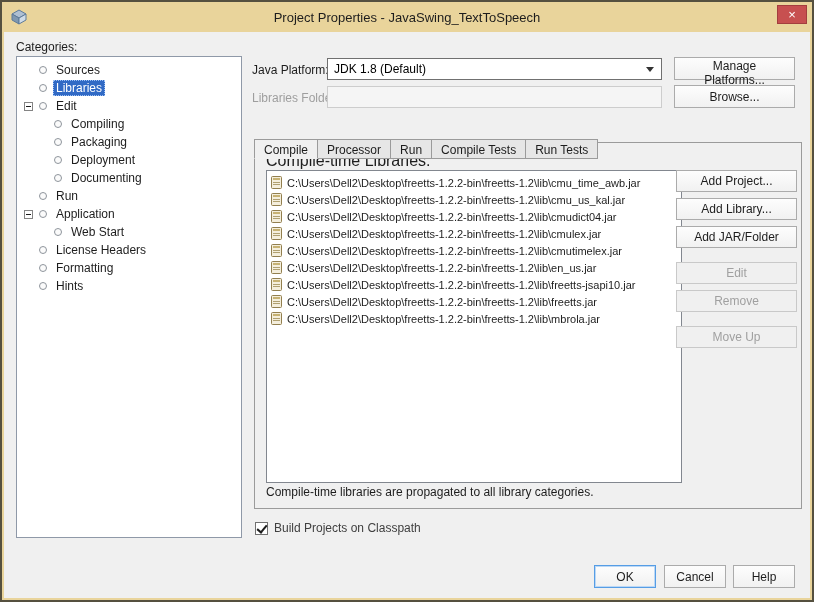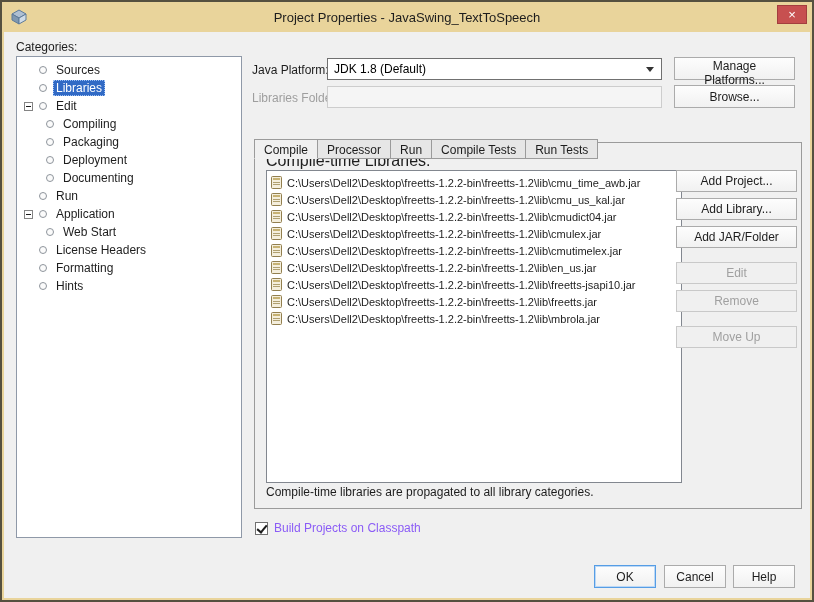--- a/index.html
+++ b/index.html
@@ -14,21 +14,21 @@
   
   .lbl{position:absolute;font-size:12px;color:#1d1d1d;white-space:nowrap;}
   .lbl.disabled{color:var(--disabled-text,#9e9e9e);}
   .btn{box-sizing:border-box;border:1px solid #ababab;background:linear-gradient(#fdfdfd,#f1f1f1);
     font-size:12px;font-family:inherit;color:#1d1d1d;text-align:center;}
   .btn.wide{position:absolute;width:121px;height:23px;}
   
   .tree-panel{position:absolute;left:14px;top:54px;width:226px;height:482px;box-sizing:border-box;
     background:#fff;border:1px solid #8f99a8;padding-top:4px;overflow:hidden;}
   .tree-item{display:flex;align-items:center;height:18px;padding-left:7px;font-size:12px;color:#1d1d1d;white-space:nowrap;}
-  .tree-item.lvl2{padding-left:14px;text-align:center;}
+  .tree-item.lvl2{padding-left:22px;text-align:center;}
   .expander{width:9px;height:9px;box-sizing:border-box;border:1px solid #848484;background:#fff;
     position:relative;margin-right:6px;flex:none;visibility:hidden;}
   .tree-item.expanded .expander{visibility:visible;}
   .expander::after{content:"";position:absolute;left:1px;right:1px;top:3px;border-top:1px solid #1d1d1d;}
   .node-icon{width:8px;height:8px;border-radius:50%;box-sizing:border-box;border:1px solid #8e949c;
     background:#fbfbfb;margin-right:6px;flex:none;}
   .tree-label{padding:1px 3px;line-height:14px;}
   .tree-item.selected .tree-label{background:var(--selection,#316ac5);color:#fff;outline:1px dotted #9cc0f5;outline-offset:-1px;}
   
   .combo{position:absolute;left:325px;top:56px;width:335px;height:22px;box-sizing:border-box;background:#fff;
@@ -51,21 +51,21 @@
     background:#fff;border:1px solid #82878f;overflow:hidden;padding-top:3px;}
   .jar-item{display:flex;align-items:center;height:17px;padding-left:4px;font-size:11px;color:#1d1d1d;white-space:nowrap;overflow:hidden;}
   .jar-icon{flex:none;width:11px;height:13px;margin-right:5px;}
   .actions{position:absolute;left:421px;top:27px;width:121px;}
   .action-btn{display:block;width:121px;height:22px;margin-bottom:6px;box-sizing:border-box;
     border:1px solid #ababab;background:linear-gradient(#fdfdfd,#f1f1f1);font-size:12px;font-family:inherit;color:#1d1d1d;}
   .action-btn.gap{margin-top:14px;}
   .action-btn.disabled{color:#a0a0a0;border-color:#c9c9c9;background:#f0f0f0;}
   .panel-note{position:absolute;left:11px;bottom:9px;font-size:12px;color:#1d1d1d;}
   
-  .cb-row{position:absolute;left:253px;top:519px;display:flex;align-items:flex-end;font-size:12px;color:#8b5cf6;}
+  .cb-row{position:absolute;left:253px;top:519px;display:flex;align-items:flex-end;font-size:12px;color:#404040;}
   .cb-box{width:13px;height:13px;box-sizing:border-box;border:1px solid #707070;background:#fff;margin-right:6px;position:relative;}
   .cb-box::after{content:"";position:absolute;left:3px;top:0;width:4px;height:8px;
     border:solid #1d1d1d;border-width:0 2px 2px 0;transform:rotate(40deg);}
   
   .footer-btn{position:absolute;top:563px;width:62px;height:23px;}
   #ok-btn{left:592px;border:1px solid #569de5;box-shadow:inset 0 0 0 1px #bcd8f5;}
   #cancel-btn{left:662px;}
   #help-btn{left:731px;}
 </style>
 </head>

